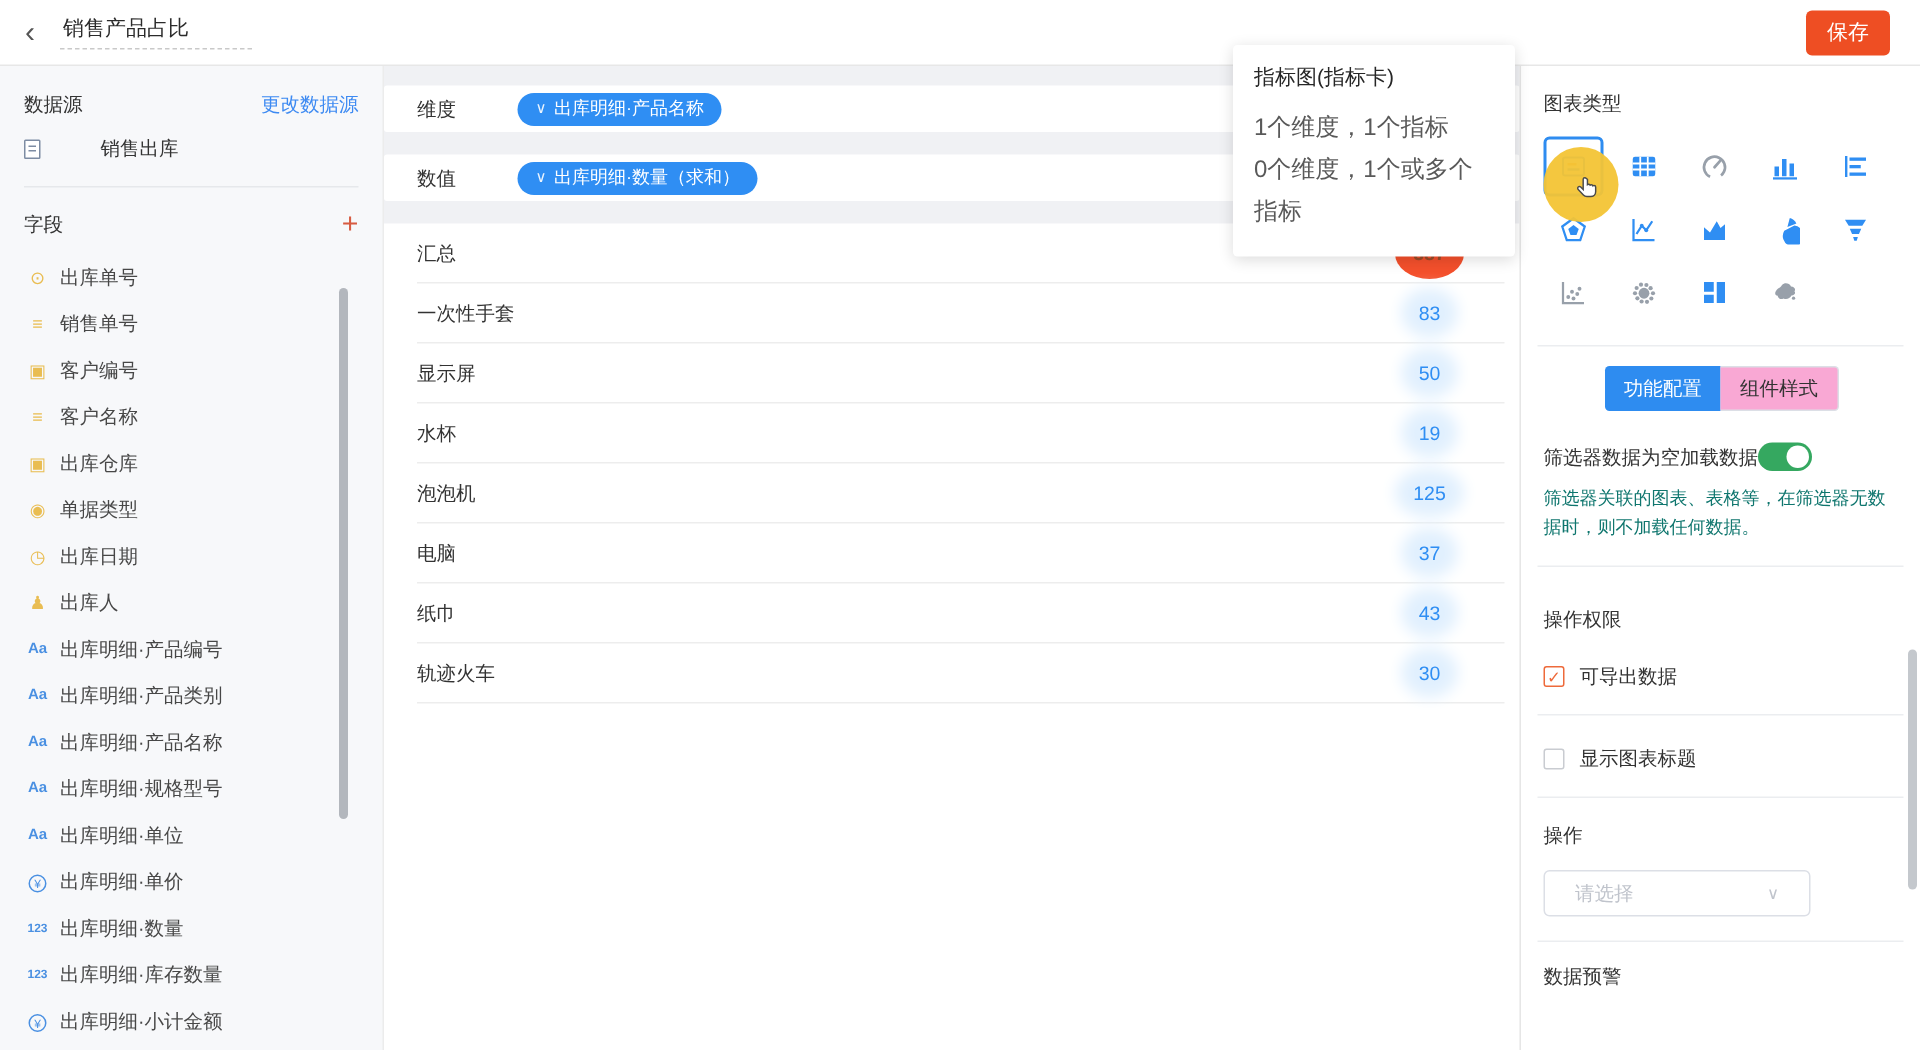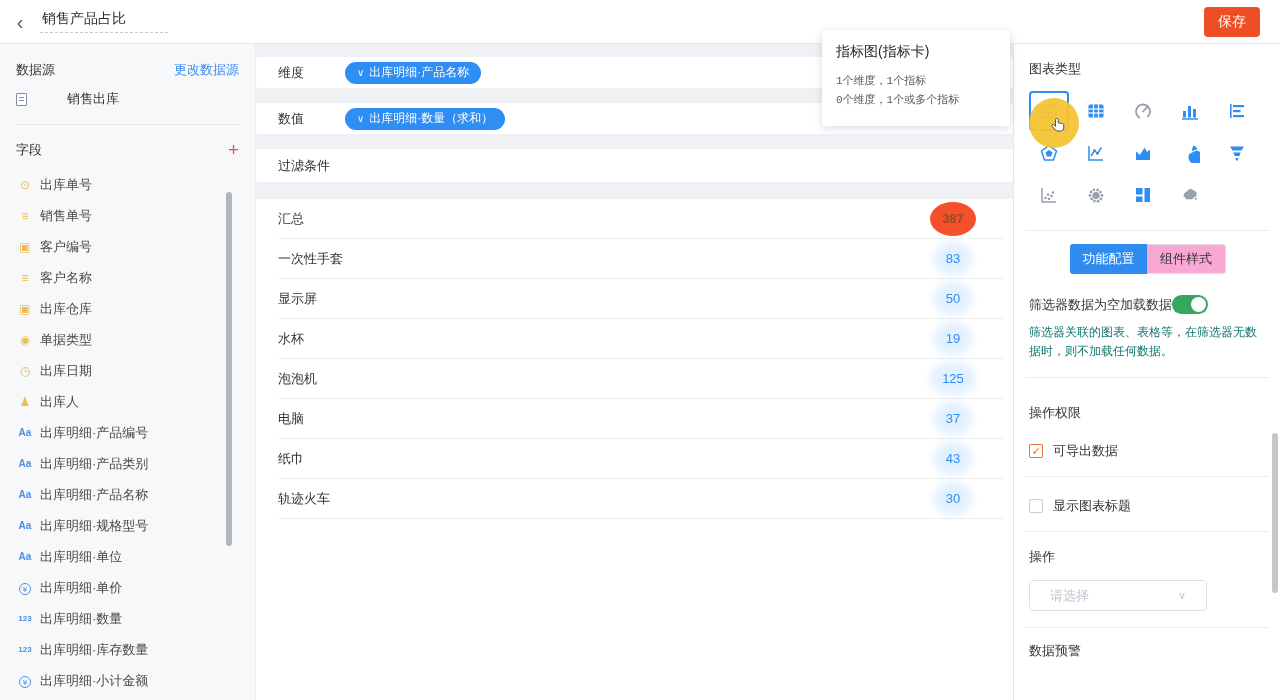--- a/index.html
+++ b/index.html
@@ -72,21 +72,21 @@
   .chk.on{border:1px solid #ee6a3b;color:#ee6a3b;font-size:11px;background:#fff;}
   .chk.off{border:1px solid #c9ccd1;background:#fff;}
   .select{width:178px;height:31px;border:1px solid #dcdfe6;border-radius:4px;display:flex;align-items:center;justify-content:space-between;padding:0 20px;margin:14px 0 16px 0;cursor:pointer;}
   .placeholder{color:#c0c4cc;}
   .sel-chev{color:#c0c4cc;font-size:11px;}
   .rp-thumb{position:absolute;right:2px;top:389px;width:6px;height:160px;background:#c4c8cd;border-radius:3px;cursor:pointer;}
 
   
   .tooltip{position:absolute;left:822px;top:30px;width:188px;background:#fff;box-shadow:0 2px 10px rgba(0,0,0,.14);border-radius:3px;padding:13px 14px 15px 14px;z-index:40;}
   .tt-title{font-size:14px;color:#262626;margin-bottom:11px;}
-  .tt-line{font-size:11px;color:#595959;line-height:1.75;font-family:Liberation Mono, monospace;}
+  .tt-line{font-size:16px;color:#595959;line-height:1.75;}
   .cursor-circle{position:absolute;left:1029px;top:98px;width:50px;height:50px;border-radius:50%;background:rgba(243,196,53,.95);z-index:30;display:flex;align-items:center;justify-content:center;pointer-events:none;}
 </style>
 </head>
 <body>
 
 <div class="topbar">
   <div class="back"><span>‹</span></div>
   <div class="title-wrap">
     <span class="page-title">销售产品占比</span>
     <span class="title-underline"></span>
@@ -193,23 +193,20 @@
         <span class="chev">∨</span>
         <span>出库明细·产品名称</span>
       </span>
     </div>
     <div class="cfg-bar">
       <span class="cfg-label">数值</span>
       <span class="pill">
         <span class="chev">∨</span>
         <span>出库明细·数量（求和）</span>
       </span>
-    </div>
-    <div class="cfg-bar filter-bar">
-      <span class="cfg-label">过滤条件</span>
     </div>
 
     <div class="table-panel">
       <div class="t-row" style="border-top:none">
         <span class="t-label">汇总</span>
         <span class="t-valcell">
             <span class="badge">387</span>
           </span>
       </div>
       <div class="t-row">

